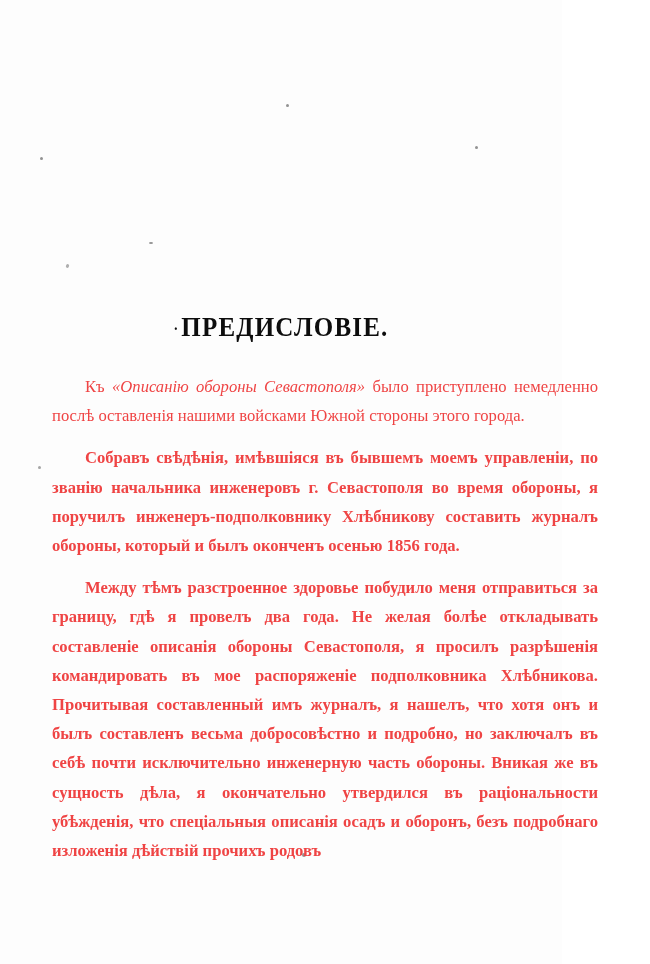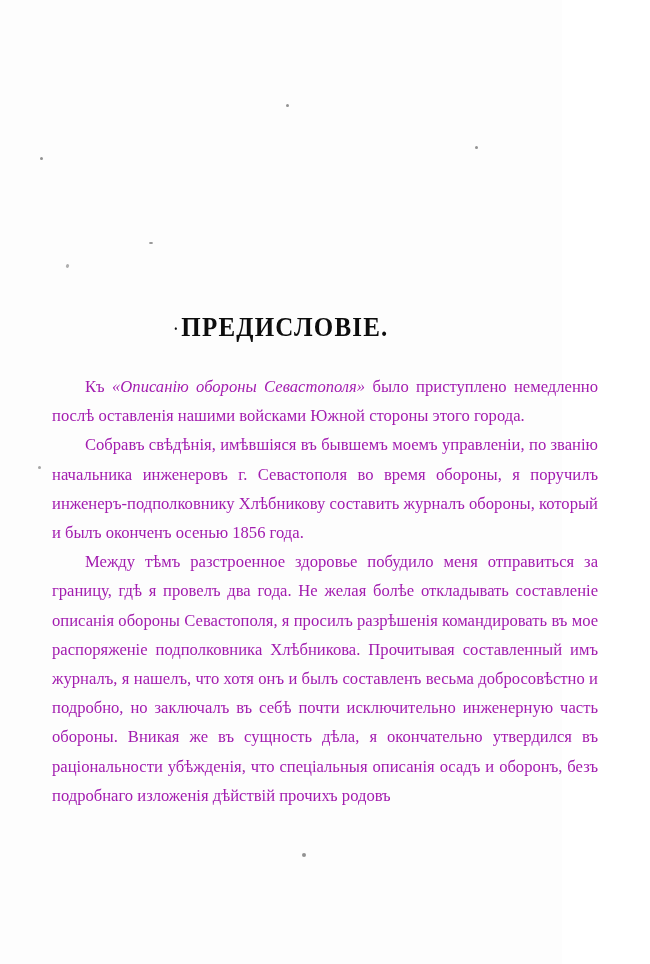--- a/index.html
+++ b/index.html
@@ -56,28 +56,29 @@
 
   .body-text {
     position: absolute;
     left: 52px;
     top: 372px;
     width: 546px;
     font-size: 16.6px;
     line-height: 29.2px;
     text-align: justify;
     text-justify: inter-word;
-    color: #a21caf;
+    color: #ef4444;
   }
   .body-text p {
     margin: 0;
     text-indent: 33px;
   }
   .body-text p + p {
-    margin-top: 0px;
+    margin-top: 13px;
+    font-weight: bold;
   }
   .ital {
     font-style: italic;
   }
 </style>
 </head>
 <body>
 
 <div class="page">
 

